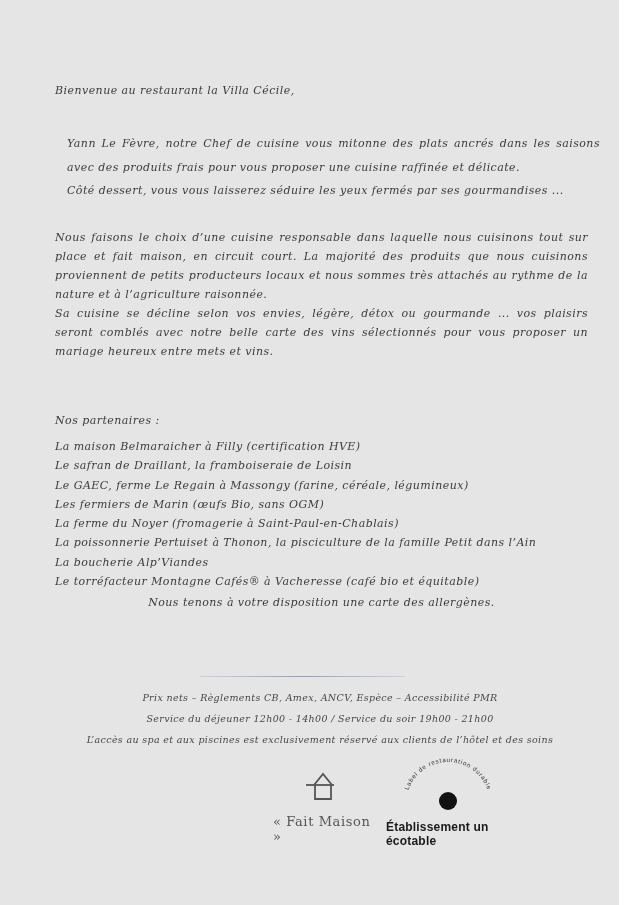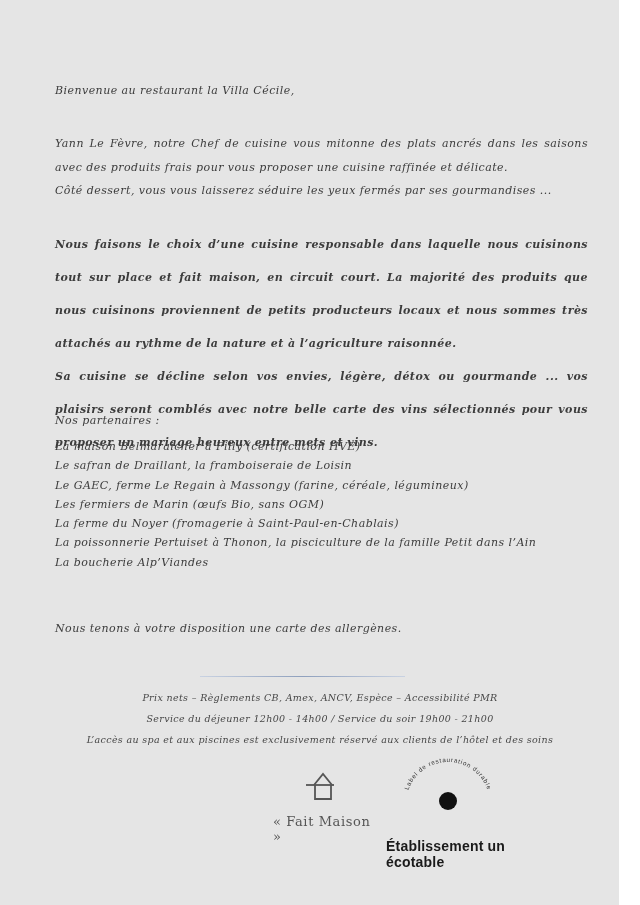--- a/index.html
+++ b/index.html
@@ -6,27 +6,27 @@
   .page {
     position:relative; width:619px; height:905px; overflow:hidden;
     background:#e5e5e5;
     font-family:"DejaVu Serif", serif; font-style:italic; color:#3c3c3c;
   }
   .abs { position:absolute; }
   .body-text {
     left:55px; width:533px; font-size:11px; letter-spacing:0.45px;
   }
   .greeting { top:84px; }
-  .intro { top:132px; }
+  .intro { top:132px;margin-left:12px; }
   .intro .pline { text-align:justify; line-height:23.5px; }
   .philosophy { top:228px; }
-  .philosophy .pline { text-align:justify; line-height:33px;font-weight:bold; }
+  .philosophy .pline { text-align:justify; line-height:19px; }
   .partners-title { top:414px; }
   .partners-list { top:437px; line-height:19.3px; }
-  .allergens { top:622px; }
+  .allergens { top:596px;text-align:center; }
   .divider {
     top:676px; left:200px; width:205px; height:1px;
     background:linear-gradient(to right,#c9d2e2,#8fa0bd,#c9d2e2);
   }
   .footer {
     top:687px; left:0; width:640px; text-align:center;
     font-size:9.5px; letter-spacing:0.35px; line-height:21px; color:#474747;
   }
   
   .logo-row-item { font-style:normal; }
@@ -39,21 +39,21 @@
     left:273px; top:770px; width:100px; display:flex; flex-direction:column; align-items:center;
   }
   .faitmaison-label {
     margin-top:6px; font-family:"DejaVu Serif", serif; font-size:13px;
     color:#555; letter-spacing:0.6px;
   }
   .ecotable {
     left:386px; top:756px; width:124px; display:flex; flex-direction:column; align-items:center;
   }
   .ecotable-label {
-    margin-top:20px; font-family:"Liberation Sans", sans-serif; font-size:14px;
+    margin-top:2px; font-family:"Liberation Sans", sans-serif; font-size:12px;
     font-weight:bold; color:#1a1a1a; letter-spacing:0.2px;
   }
 </style>
 </head>
 <body>
 
 <div class="page">
 
   <div class="abs body-text greeting">Bienvenue au restaurant la Villa Cécile,</div>
 
@@ -70,20 +70,21 @@
   <div class="abs body-text partners-title">Nos partenaires :</div>
 
   <div class="abs body-text partners-list">
     <div>La maison Belmaraicher à Filly (certification HVE)</div>
     <div>Le safran de Draillant, la framboiseraie de Loisin</div>
     <div>Le GAEC, ferme Le Regain à Massongy (farine, céréale, légumineux)</div>
     <div>Les fermiers de Marin (œufs Bio, sans OGM)</div>
     <div>La ferme du Noyer (fromagerie à Saint-Paul-en-Chablais)</div>
     <div>La poissonnerie Pertuiset à Thonon, la pisciculture de la famille Petit dans l’Ain</div>
     <div>La boucherie Alp’Viandes</div>
+    <div>Le torréfacteur Montagne Cafés® à Vacheresse (café bio et équitable)</div>
   </div>
 
   <div class="abs body-text allergens">Nous tenons à votre disposition une carte des allergènes.</div>
 
   <div class="abs divider"></div>
 
   <div class="abs footer">
     <div>Prix nets – Règlements CB, Amex, ANCV, Espèce – Accessibilité PMR</div>
     <div>Service du déjeuner 12h00 - 14h00 / Service du soir 19h00 - 21h00</div>
     <div>L’accès au spa et aux piscines est exclusivement réservé aux clients de l’hôtel et des soins</div>

